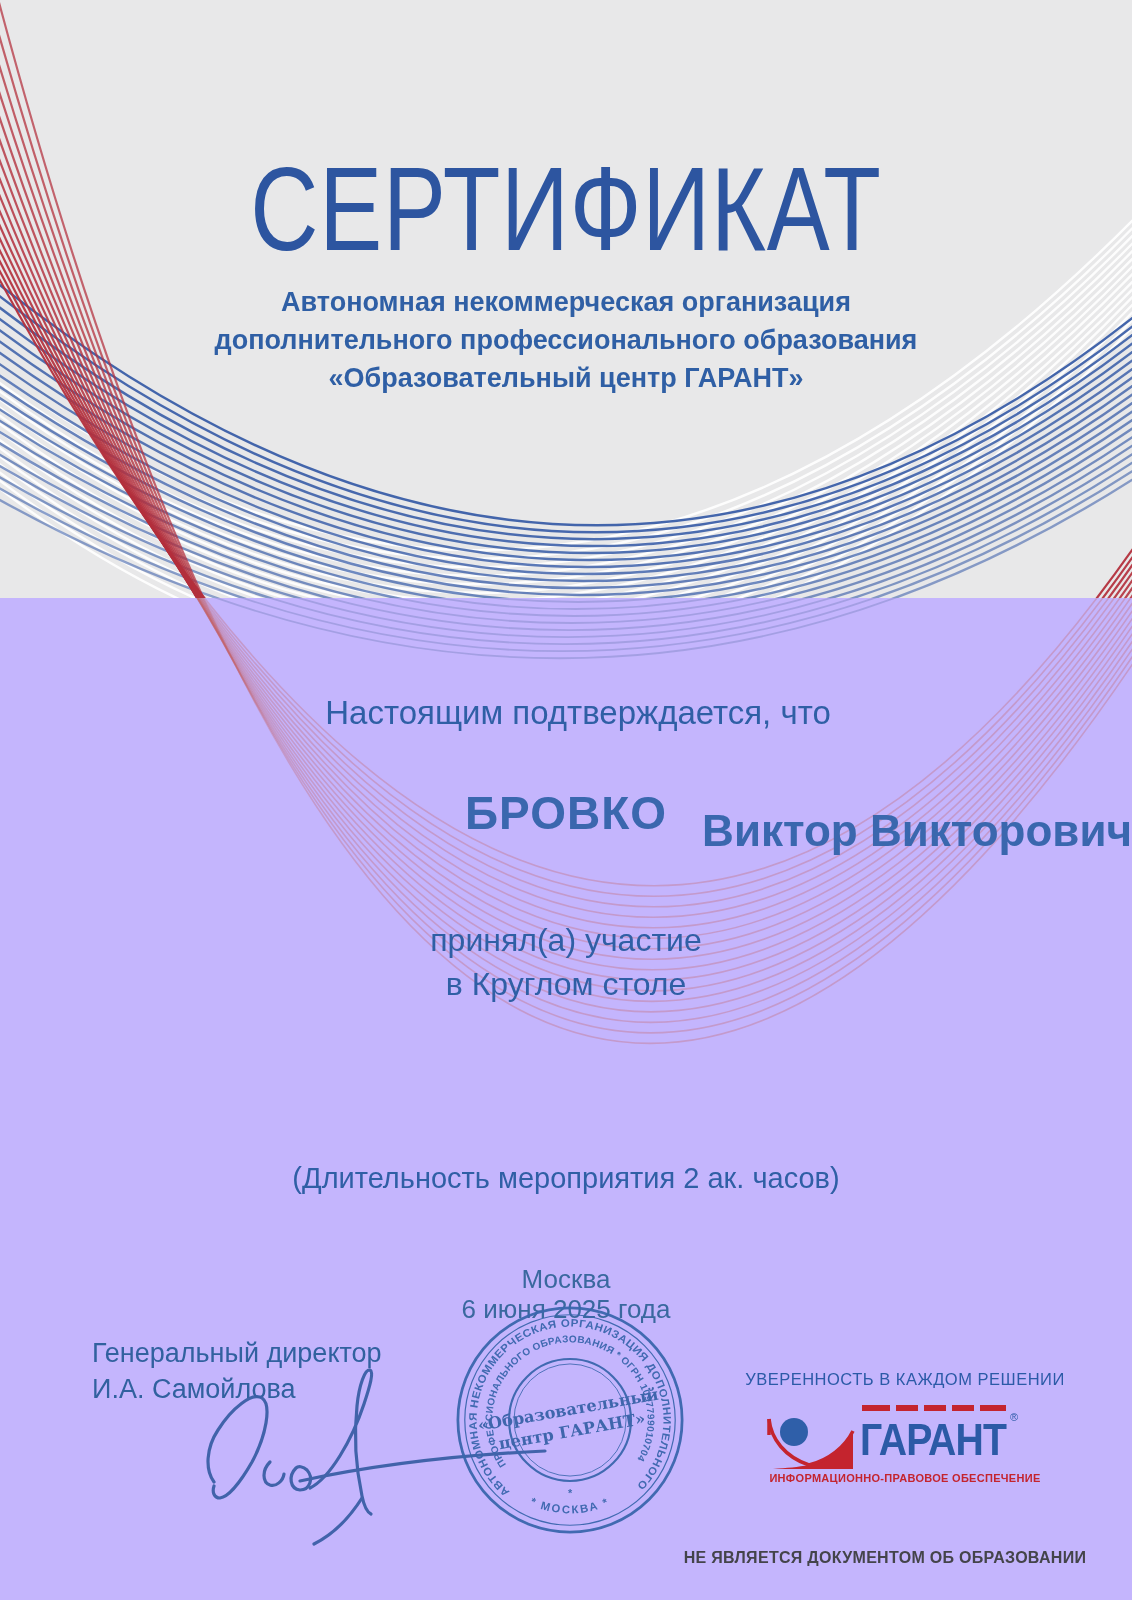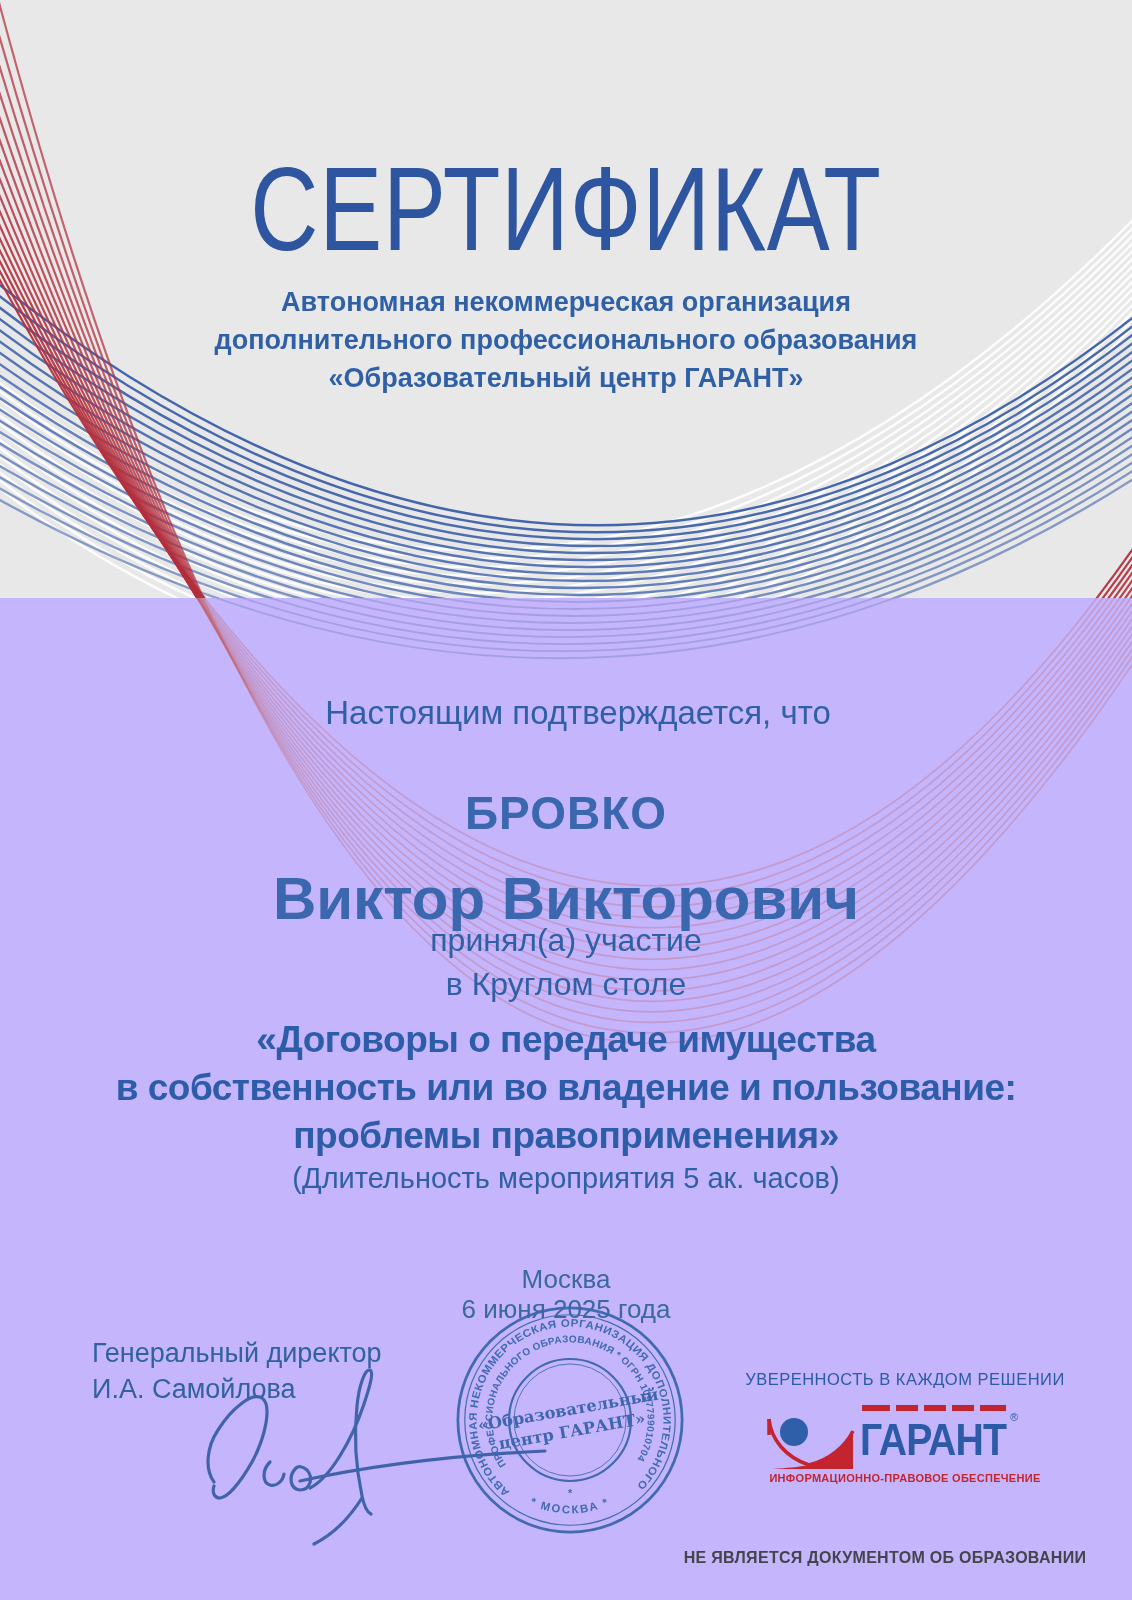--- a/index.html
+++ b/index.html
@@ -6,21 +6,21 @@
   .page{position:relative;width:1132px;height:1600px;background:#c4b5fd;overflow:hidden;
         font-family:"Liberation Sans",sans-serif;}
   .gray-band{position:absolute;left:0;top:0;width:1132px;height:598px;background:#e8e8e9;}
   .waves{position:absolute;left:0;top:0;width:1132px;height:1600px;pointer-events:none;}
   .abs{position:absolute;left:0;right:0;text-align:center;}
   .title{top:150px;font-size:118px;line-height:1;font-weight:400;color:#2d55a0;
          transform:scaleX(0.80);transform-origin:50% 50%;letter-spacing:1px;white-space:nowrap;}
   .orglines{top:284px;font-size:27px;line-height:1.40;color:#2f5fa5;font-weight:700;}
   .confirm{top:694px;font-size:33px;color:#2f5fa5;margin-left:24px;}
   .lastname{top:786px;font-size:46px;font-weight:700;color:#3a67ae;letter-spacing:1px;}
-  .firstname{top:864px;font-size:60px;font-weight:700;color:#3a67ae;}
+  .firstname{top:806px;font-size:44px;font-weight:700;color:#3a67ae;text-align:right;}
   .part1{top:922px;font-size:32px;color:#2f5fa5;}
   .part2{top:966px;font-size:32px;color:#2f5fa5;}
   .event{top:1016px;font-size:37px;line-height:1.3;font-weight:700;color:#2d5ca8;letter-spacing:-0.5px;}
   .duration{top:1162px;font-size:29px;color:#2f5fa5;}
   .date{top:1294px;font-size:26px;color:#3a689f;}
   .city{top:1264px;font-size:26px;color:#3a689f;}
   .signatory{position:absolute;left:92px;top:1336px;font-size:27px;line-height:1.32;color:#31619f;text-align:left;}
   .stamp{position:absolute;left:452px;top:1302px;width:236px;height:236px;opacity:0.95;}
   .signature{position:absolute;left:200px;top:1310px;width:460px;height:270px;}
   .garant-tagline{position:absolute;left:745px;top:1370px;width:320px;text-align:center;
@@ -149,27 +149,22 @@
   </div>
 
   <div class="abs confirm">Настоящим подтверждается, что</div>
 
   <div class="abs lastname">БРОВКО</div>
   <div class="abs firstname">Виктор Викторович</div>
 
   <div class="abs part1">принял(а) участие</div>
   <div class="abs part2">в Круглом столе</div>
 
-  <div class="abs event">
-    <div>«Договоры о передаче имущества</div>
-    <div>в собственность или во владение и пользование:</div>
-    <div>проблемы правоприменения»</div>
-  </div>
-
-  <div class="abs duration">(Длительность мероприятия 5 ак. часов)</div>
+
+  <div class="abs duration">(Длительность мероприятия 2 ак. часов)</div>
   <div class="abs date">6 июня 2025 года</div>
   <div class="abs city">Москва</div>
 
   <div class="signatory">
     <div>Генеральный директор</div>
     <div>И.А. Самойлова</div>
   </div>
 
   <svg class="signature" viewBox="200 1310 460 270" xmlns="http://www.w3.org/2000/svg">
     <g fill="none" stroke="#3b5fa6" stroke-width="3.2" stroke-linecap="round" opacity="0.95">

